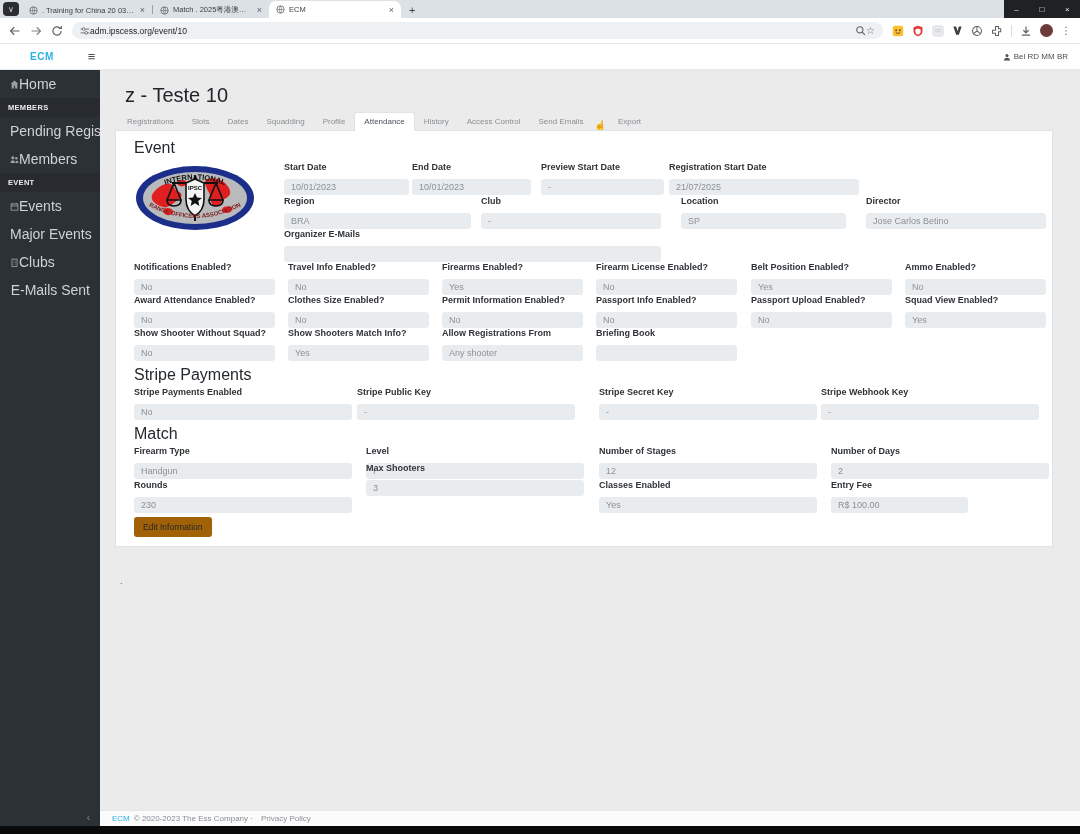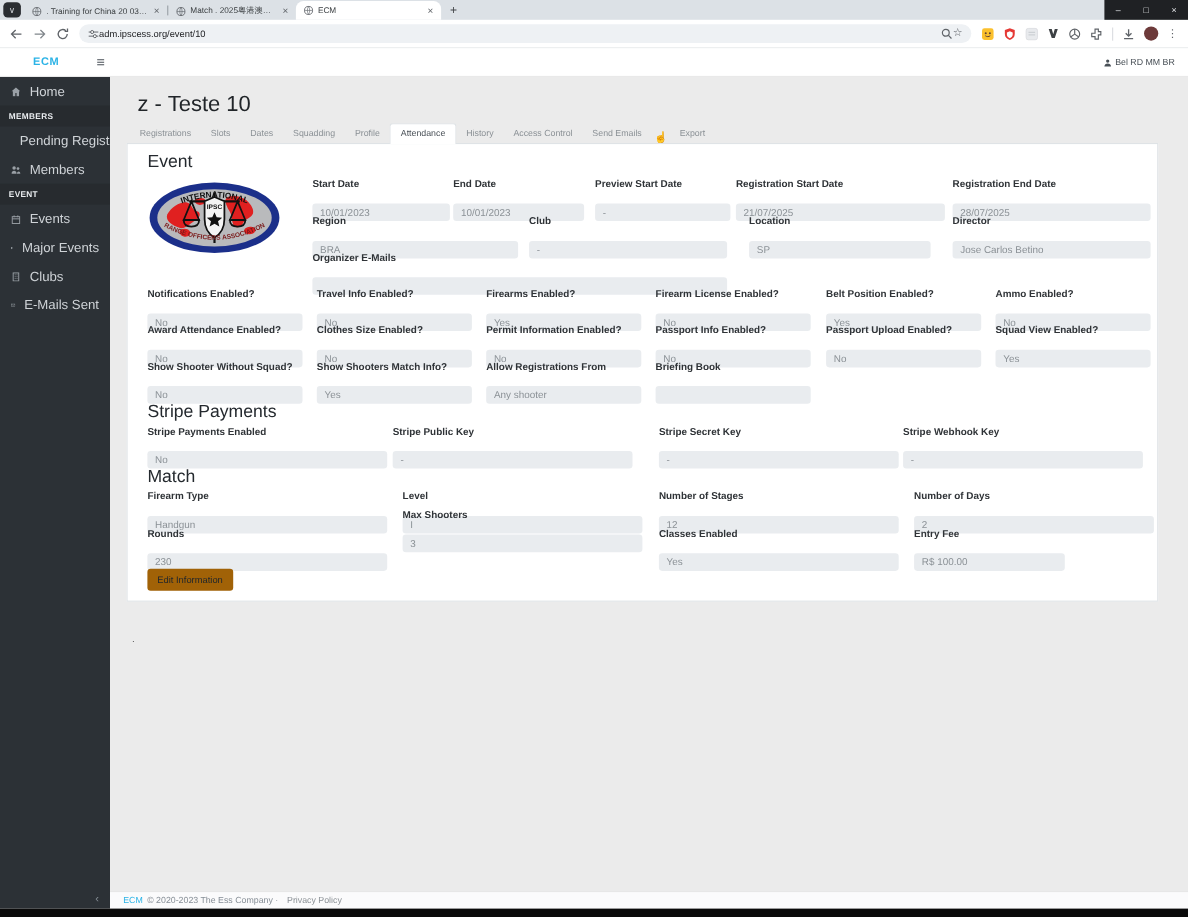--- a/index.html
+++ b/index.html
@@ -31,37 +31,37 @@
   .kebab{font-size:10px;color:#5f6368}
 
   
   .appheader{height:26px;background:#fff;border-bottom:1px solid #e9e9e9;display:flex;align-items:center;position:relative}
   .brand{margin-left:30px;color:#2bb3e6;font-size:10px;font-weight:700;letter-spacing:.5px}
   .burger{margin-left:34px;font-size:13px;color:#495057;line-height:1}
   .userbox{position:absolute;right:12px;display:flex;align-items:center;gap:3px;font-size:8px;color:#495057}
 
   
   .sidebar{position:absolute;left:0;top:70px;bottom:8px;width:100px;background:#2c3136;color:#cfd3d7}
-  .sitem{display:flex;align-items:center;gap:8px;padding:6px 10px;font-size:12px;white-space:nowrap}
+  .sitem{display:flex;align-items:center;gap:0;padding:6px 10px;font-size:14px;white-space:nowrap}
   .ssection{padding:5px 8px;font-size:7.5px;font-weight:700;color:#e9ecef;background:#272b2f;letter-spacing:.3px}
   .collapse{position:absolute;bottom:3px;right:10px;color:#868e96;font-size:10px}
 
   
   .main{position:absolute;left:100px;top:70px;right:0;bottom:24px;background:#ebebeb}
   .ptitle{position:absolute;left:25px;top:14px;font-size:20px;font-weight:500;color:#212529}
   .ptabs{position:absolute;left:18px;top:42px;display:flex;align-items:flex-end}
   .ptab{padding:4px 9px 5px 9px;font-size:8px;color:#8a9095;white-space:nowrap}
   .ptab.active{background:#fff;border:1px solid #dfe3e6;border-bottom:none;border-radius:3px 3px 0 0;color:#495057;position:relative;z-index:2}
   .cursorglyph{font-size:10px;color:#6b7075;padding:3px 2px 0 2px}
 
   .card{position:absolute;left:15px;top:60px;width:938px;height:417px;background:#fff;border:1px solid #dfe3e6;z-index:1}
   .h-sec{position:absolute;left:18px;font-size:16px;font-weight:400;color:#24292e}
   .cell{position:absolute}
   .lbl{font-size:9px;font-weight:700;color:#2f3337;white-space:nowrap;height:11px}
-  .inp{height:16px;margin-top:12px;background:#e9ecef;border-radius:3px;font-size:9px;color:#8b9196;display:flex;align-items:center;padding:8px 7px;white-space:nowrap;overflow:hidden}
+  .inp{height:16px;margin-top:6px;background:#e9ecef;border-radius:3px;font-size:9px;color:#8b9196;display:flex;align-items:center;padding:8px 7px;white-space:nowrap;overflow:hidden}
   .editbtn{position:absolute;left:18px;top:386px;background:#a16207;color:#23272b;font-size:8.5px;padding:5px 9px;border-radius:3px}
   .stray-dot{position:absolute;left:20px;top:506px;font-size:9px;color:#555}
 
   
   .footer{position:absolute;left:100px;right:0;bottom:8px;height:16px;background:#fbfbfc;border-top:1px solid #e7e7e7;display:flex;align-items:center;padding-left:12px;font-size:8px;color:#868e96;gap:4px}
   .footer .fbrand{color:#2bb3e6}
   .footer .privacy{margin-left:4px;color:#8a9095}
   .bottombar{position:absolute;left:0;right:0;bottom:0;height:8px;background:#0a0a0a}
 </style>
 </head>
@@ -294,24 +294,20 @@
         <div class="inp">10/01/2023</div>
       </div>
       <div class="cell" style="left:425px;top:31px;width:123px">
         <div class="lbl">Preview Start Date</div>
         <div class="inp">-</div>
       </div>
       <div class="cell" style="left:553px;top:31px;width:190px">
         <div class="lbl">Registration Start Date</div>
         <div class="inp">21/07/2025</div>
       </div>
-      <div class="cell" style="left:750px;top:31px;width:180px">
-        <div class="lbl">Registration End Date</div>
-        <div class="inp">28/07/2025</div>
-      </div>
 
       <div class="cell" style="left:168px;top:65px;width:187px">
         <div class="lbl">Region</div>
         <div class="inp">BRA</div>
       </div>
       <div class="cell" style="left:365px;top:65px;width:180px">
         <div class="lbl">Club</div>
         <div class="inp">-</div>
       </div>
       <div class="cell" style="left:750px;top:65px;width:180px">

